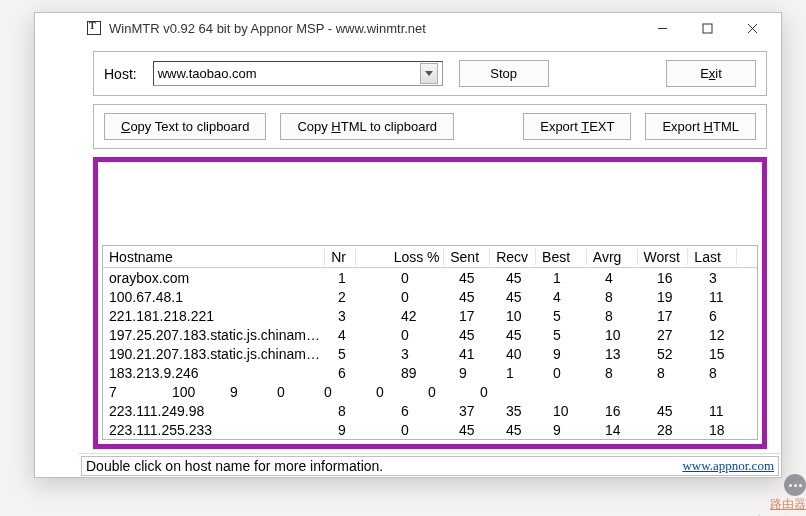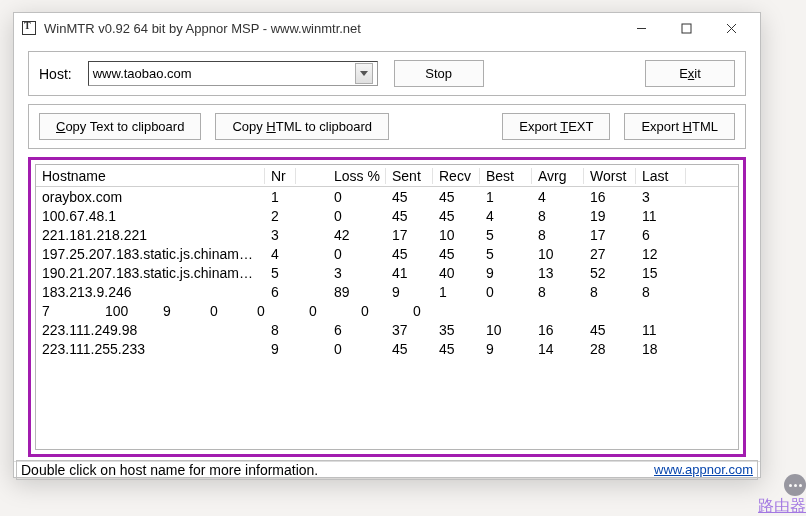--- a/index.html
+++ b/index.html
@@ -9,29 +9,30 @@
     font-family: "Segoe UI", Tahoma, sans-serif;
     font-size: 13px;
     color: #000;
     width: 806px;
     height: 516px;
     overflow: hidden;
     position: relative;
   }
   .window {
     position: absolute;
-    left: 13px;
+    left: 34px;
     top: 12px;
     width: 748px;
     height: 466px;
     background: #fff;
     border: 1px solid #bfbfbf;
     box-shadow: 0 6px 24px rgba(0,0,0,0.18);
     display: flex;
     flex-direction: column;
+    padding-left: 44px;
   }
   .titlebar {
     height: 30px;
     display: flex;
     align-items: center;
     padding: 0 6px 0 8px;
     font-size: 13px;
     color: #333;
     flex: 0 0 auto;
   }
@@ -110,24 +111,25 @@
     cursor: default;
     text-align: right;
   }
   .btn.wide { min-width: 90px; }
   .btn span.u { text-decoration: underline; }
   .btn.disabled { color: #9a9a9a; }
   .spacer { flex: 1 1 auto; }
   .group2 { display: flex; gap: 14px; align-items: center; }
   .tablewrap {
     flex: 1 1 auto;
-    border: 3px solid #a21caf;
+    border: 5px solid #a21caf;
     padding: 4px;
     display: flex;
     min-height: 0;
+    align-items: flex-end;
   }
   .table {
     flex: 1 1 auto;
     border: 1px solid #b5b5b5;
     background: #fff;
     overflow: hidden;
     position: relative;
   }
   .thead, .tr {
     display: flex;
@@ -151,37 +153,37 @@
   .c1 { width: 31px; }
   .c2 { width: 58px; margin-left: 32px; }
   .c3 { width: 47px; }
   .c4 { width: 47px; }
   .c5 { width: 52px; }
   .c6 { width: 52px; }
   .c7 { width: 52px; }
   .c8 { width: 50px; }
   .c9 { width: 20px; }
   .statusbar {
-    height: 16px;
+    height: 24px;
     display: flex;
     align-items: center;
     padding: 0 2px;
     border-top: 1px solid #dcdcdc;
     font-size: 14px;
     text-align: right;
   }
   .status-cell {
     border: 1px solid #c0c0c0;
     height: 20px;
     display: flex;
     align-items: center;
     padding: 0 4px;
   }
   .status-main { flex: 1 1 auto; border-right: none; }
-  .status-link { color: #0645ad; text-decoration: underline; font-size: 13px; border-left: none; }
+  .status-link { color: #0645ad; text-decoration: underline; font-size: 13px; border-left: none; font-family: Liberation Serif, serif; }
   .watermark {
     position: absolute;
     right: 0; bottom: -2px;
     width: 90px; height: 44px;
     opacity: 0.6;
     color: #888;
     font-size: 10px;
     text-align: right;
     pointer-events: none;
   }
@@ -384,15 +386,15 @@
   </div>
 
 </div>
 
 <div class="watermark">
   <div class="circ">
       <i></i>
       <i></i>
       <i></i>
     </div>
-  <div style="font-size:16px;color:#6d28d9;text-decoration:underline;">路由器</div>
+  <div style="font-size:12px;color:#c2410c;text-decoration:underline;">路由器</div>
   <div style="font-size:9px;color:#b0b0b0;">luyouqi.com</div>
 </div>
 
 </body></html>

